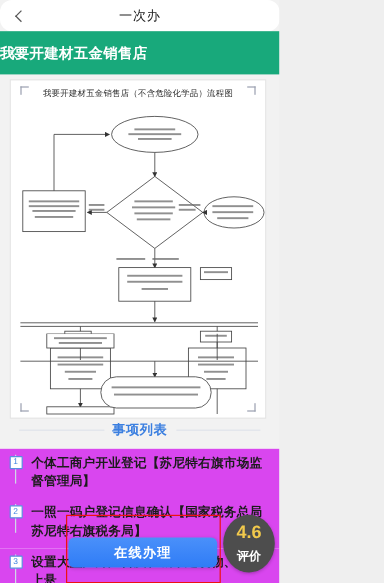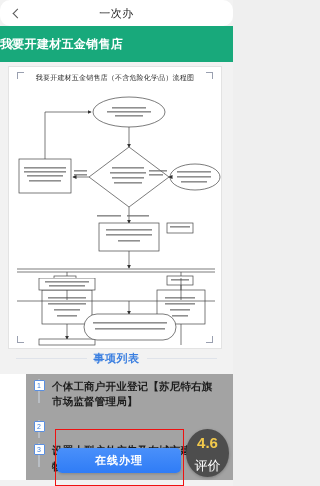--- a/index.html
+++ b/index.html
@@ -139,22 +139,21 @@
     background: #ffffff;
     margin: 0 0 0 0;
     position: relative;
     padding: 0 0 0 0;
   }
   .list-item {
     position: relative;
     display: flex;
     align-items: flex-start;
     padding: 5px 8px 6px 0;
-    background: #a3a3a3;
-    margin-left: 26px;
+    background: #d946ef;
   }
   .num-col {
     position: relative;
     width: 26px;
     flex: 0 0 26px;
     display: flex;
     justify-content: center;
     padding-top: 1px;
   }
   .num-col::after {
@@ -239,24 +238,25 @@
     z-index: 25;
     box-shadow: 0 1px 3px rgba(0,0,0,.25);
   }
   .rating .score {
     font-size: 15px;
     font-weight: bold;
     color: #f2c94c;
     line-height: 1;
   }
   .rating .lbl {
-    font-size: 13px;
+    font-size: 10px;
     color: #ffffff;
     margin-top: 9px;
     line-height: 1;
+    font-weight: bold;
   }
 </style>
 </head>
 <body>
 
 <div id="app">
 
   <div class="topbar">
     <div class="back">
       <span class="chev"></span>
@@ -417,20 +417,21 @@
         <div class="num-col">
           <span class="num-badge">1</span>
         </div>
         <div class="item-text">个体工商户开业登记【苏尼特右旗市场监督管理局】</div>
       </div>
 
       <div class="list-item">
         <div class="num-col">
           <span class="num-badge">2</span>
         </div>
+        <div class="item-text">一照一码户登记信息确认【国家税务总局苏尼特右旗税务局】</div>
       </div>
 
       <div class="list-item">
         <div class="num-col">
           <span class="num-badge">3</span>
         </div>
         <div class="item-text">设置大型户外广告及在城市建筑物、设施上悬</div>
       </div>
 
     </div>

